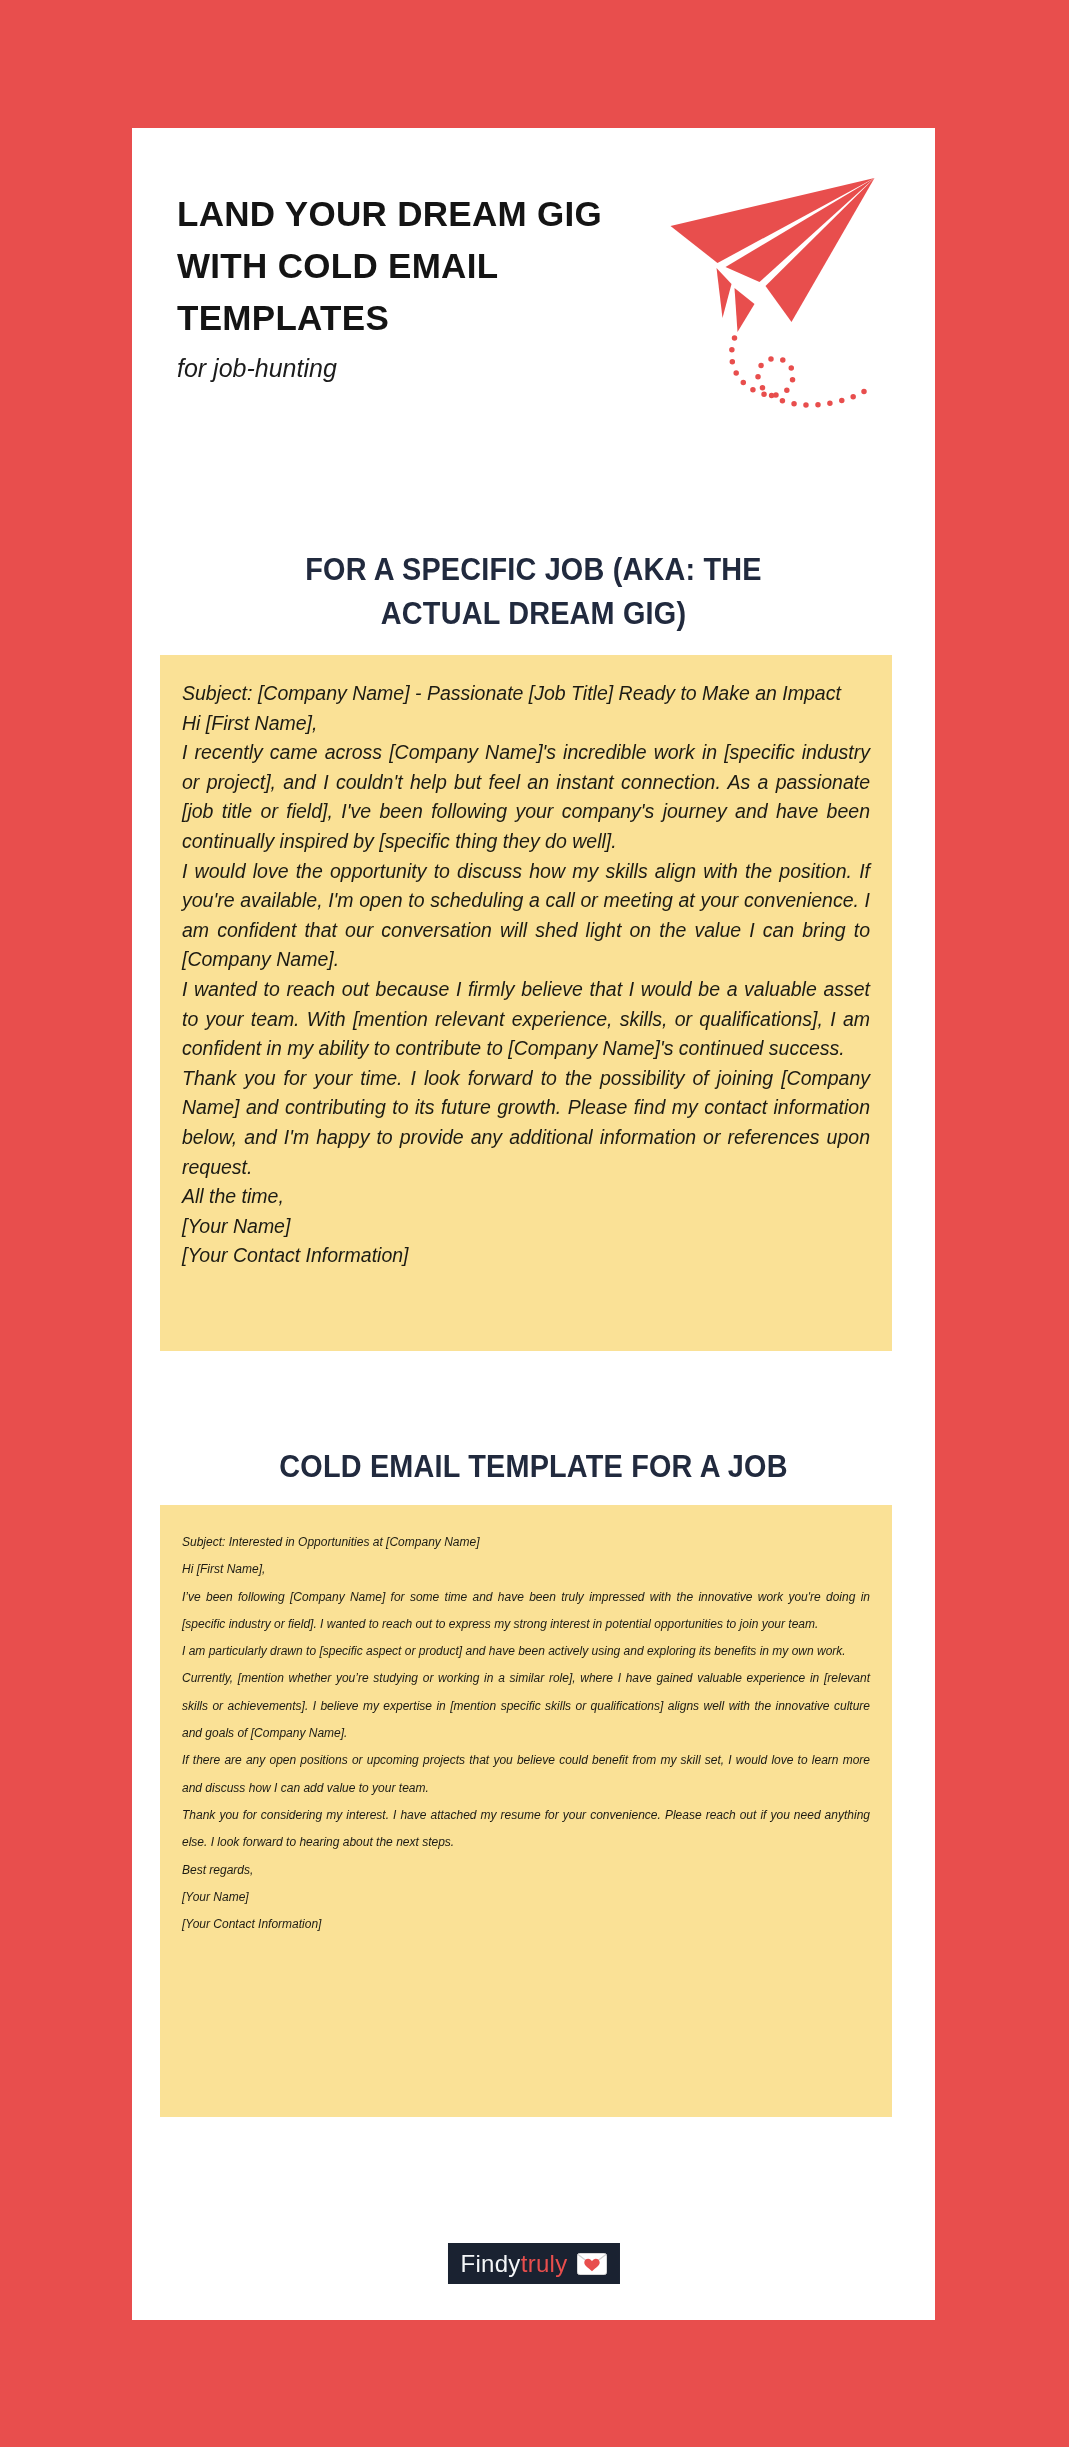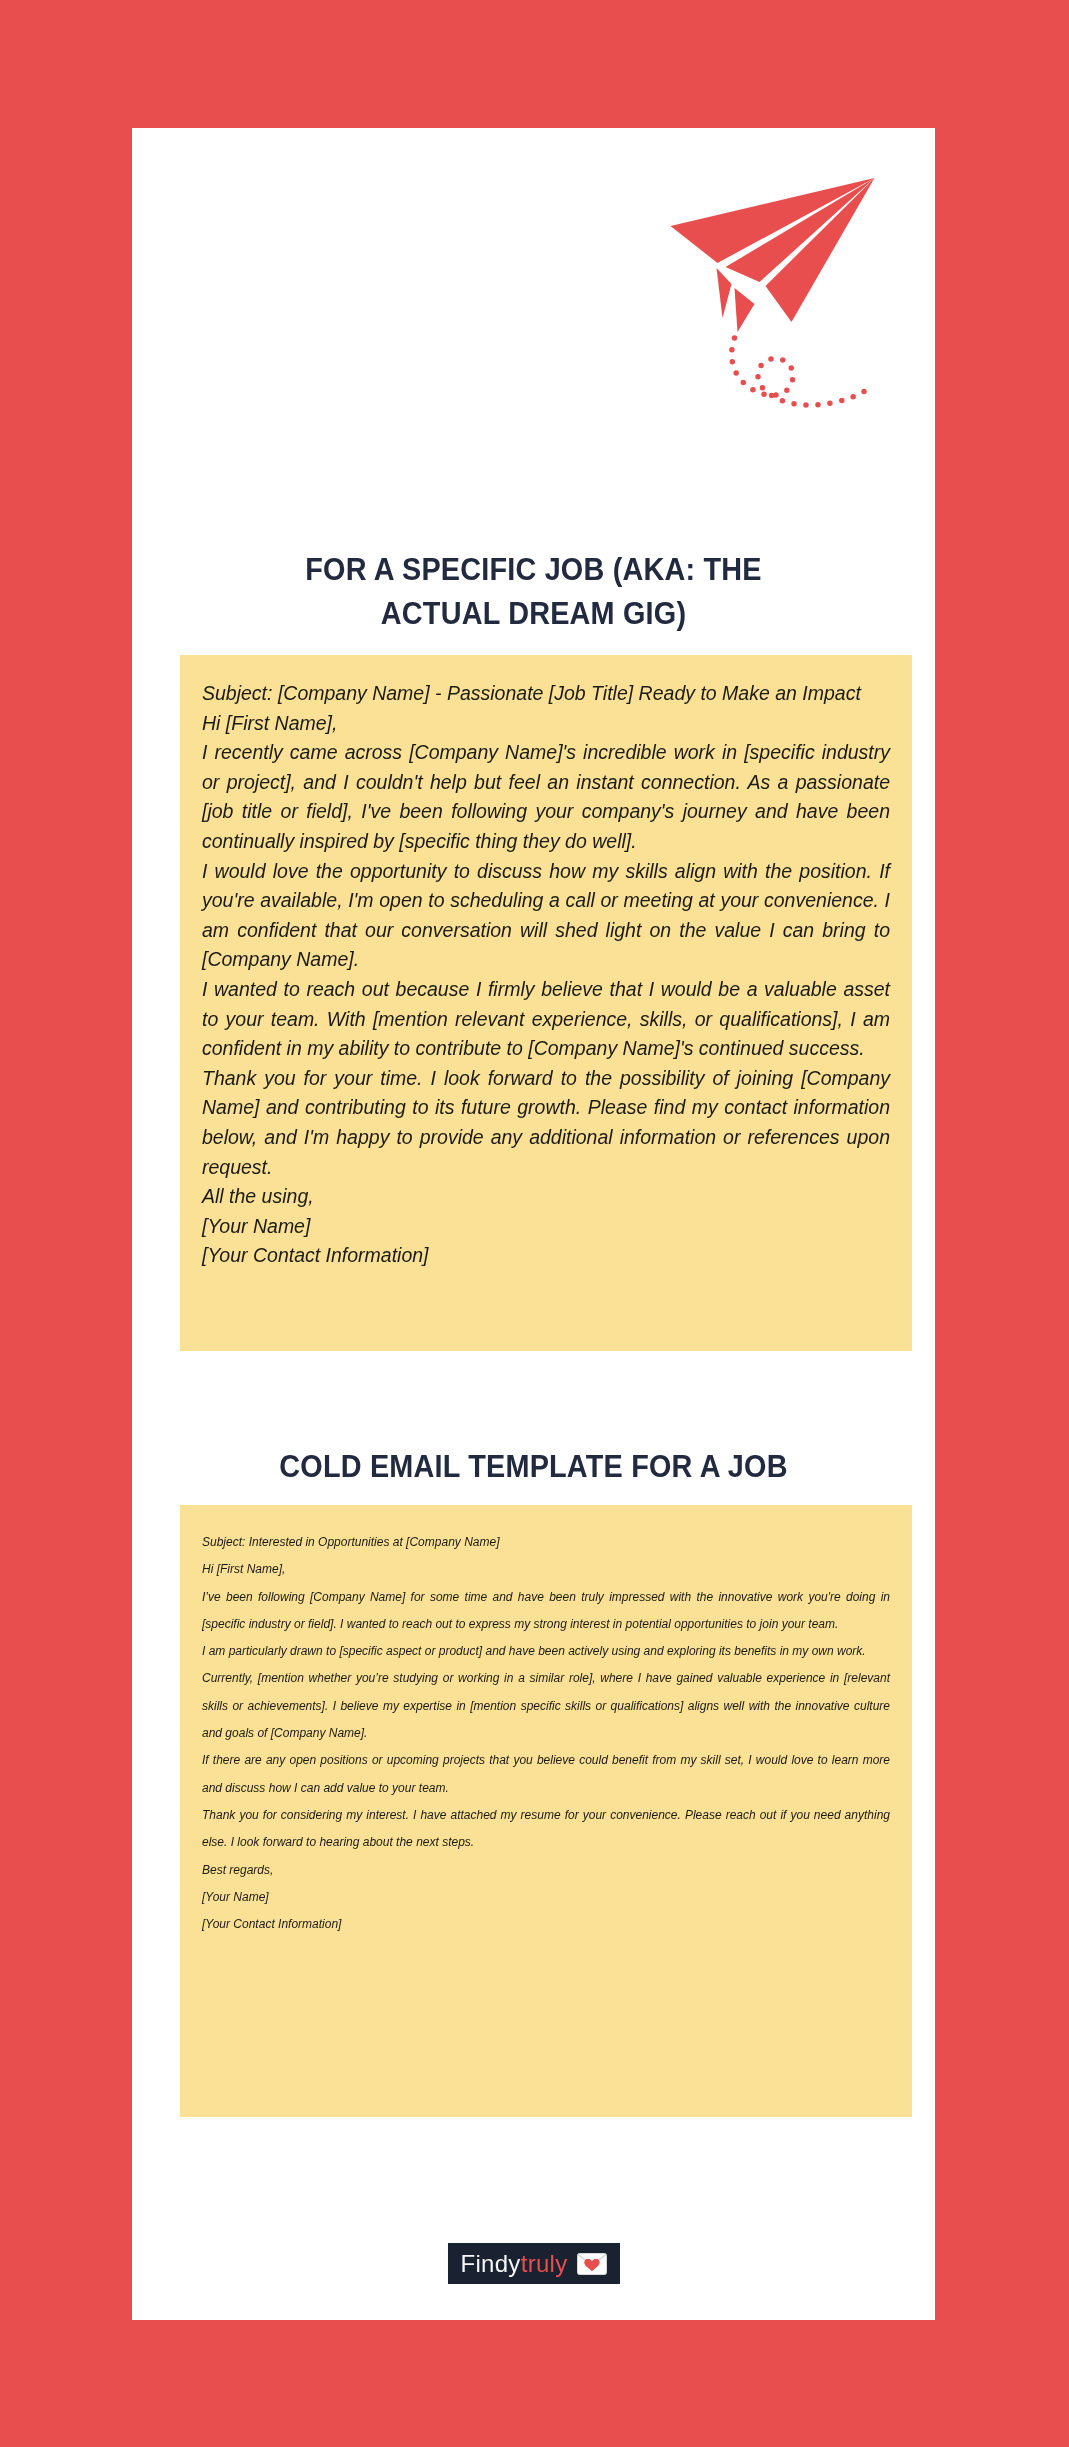--- a/index.html
+++ b/index.html
@@ -50,21 +50,21 @@
     text-align:center;
     font-size:31px;line-height:44px;font-weight:700;
     color:var(--heading);
     transform:scaleX(.93);
     letter-spacing:.2px;
   }
   .sec-h-1{top:420px;padding:0 105px;}
   .sec-h-2{top:1317px;}
   
   .tbox{
-    position:absolute;left:48px;width:732px;
+    position:absolute;left:28px;width:732px;
     background:var(--box-bg);
     padding:24px 22px;
     overflow:hidden;
   }
   .tbox p{
     font-style:italic;
     color:var(--body);
     text-align:justify;
   }
   .tbox-1{top:527px;height:696px;}
@@ -83,20 +83,28 @@
   }
   .logo-findy{color:var(--logo-primary);font-size:24px;letter-spacing:.3px;}
   .logo-mail{color:var(--accent);font-size:24px;letter-spacing:.3px;}
   .logo-env{display:inline-flex;margin-left:9px;}
 </style>
 </head>
 <body>
 
 <div class="card">
 
+  <div class="title-block">
+    <h1>
+      <span class="t-line">LAND YOUR DREAM GIG</span>
+      <span class="t-line">WITH COLD EMAIL</span>
+      <span class="t-line">TEMPLATES</span>
+    </h1>
+    <div class="subtitle">for job-hunting</div>
+  </div>
 
   <div class="plane">
     <svg viewBox="25 40 220 250" preserveAspectRatio="xMidYMin meet" aria-hidden="true">
 
       <polygon points="237,52 33,100 80,137" fill="currentColor"></polygon>
 
       <polygon points="237,52 88,141 122,156" fill="currentColor"></polygon>
 
       <polygon points="237,52 128,160 154,196" fill="currentColor"></polygon>
 
@@ -111,21 +119,21 @@
 
   <h2 class="sec-h sec-h-1">FOR A SPECIFIC JOB (AKA: THE ACTUAL DREAM GIG)</h2>
 
   <div class="tbox tbox-1">
     <p>Subject: [Company Name] - Passionate [Job Title] Ready to Make an Impact</p>
     <p>Hi [First Name],</p>
     <p>I recently came across [Company Name]'s incredible work in [specific industry or project], and I couldn't help but feel an instant connection. As a passionate [job title or field], I've been following your company's journey and have been continually inspired by [specific thing they do well].</p>
     <p>I would love the opportunity to discuss how my skills align with the position. If you're available, I'm open to scheduling a call or meeting at your convenience. I am confident that our conversation will shed light on the value I can bring to [Company Name].</p>
     <p>I wanted to reach out because I firmly believe that I would be a valuable asset to your team. With [mention relevant experience, skills, or qualifications], I am confident in my ability to contribute to [Company Name]'s continued success.</p>
     <p>Thank you for your time. I look forward to the possibility of joining [Company Name] and contributing to its future growth. Please find my contact information below, and I'm happy to provide any additional information or references upon request.</p>
-    <p>All the using,</p>
+    <p>All the time,</p>
     <p>[Your Name]</p>
     <p>[Your Contact Information]</p>
   </div>
 
   <h2 class="sec-h sec-h-2">COLD EMAIL TEMPLATE FOR A JOB</h2>
 
   <div class="tbox tbox-2">
     <p>Subject: Interested in Opportunities at [Company Name]</p>
     <p>Hi [First Name],</p>
     <p>I’ve been following [Company Name] for some time and have been truly impressed with the innovative work you're doing in [specific industry or field]. I wanted to reach out to express my strong interest in potential opportunities to join your team.</p>

